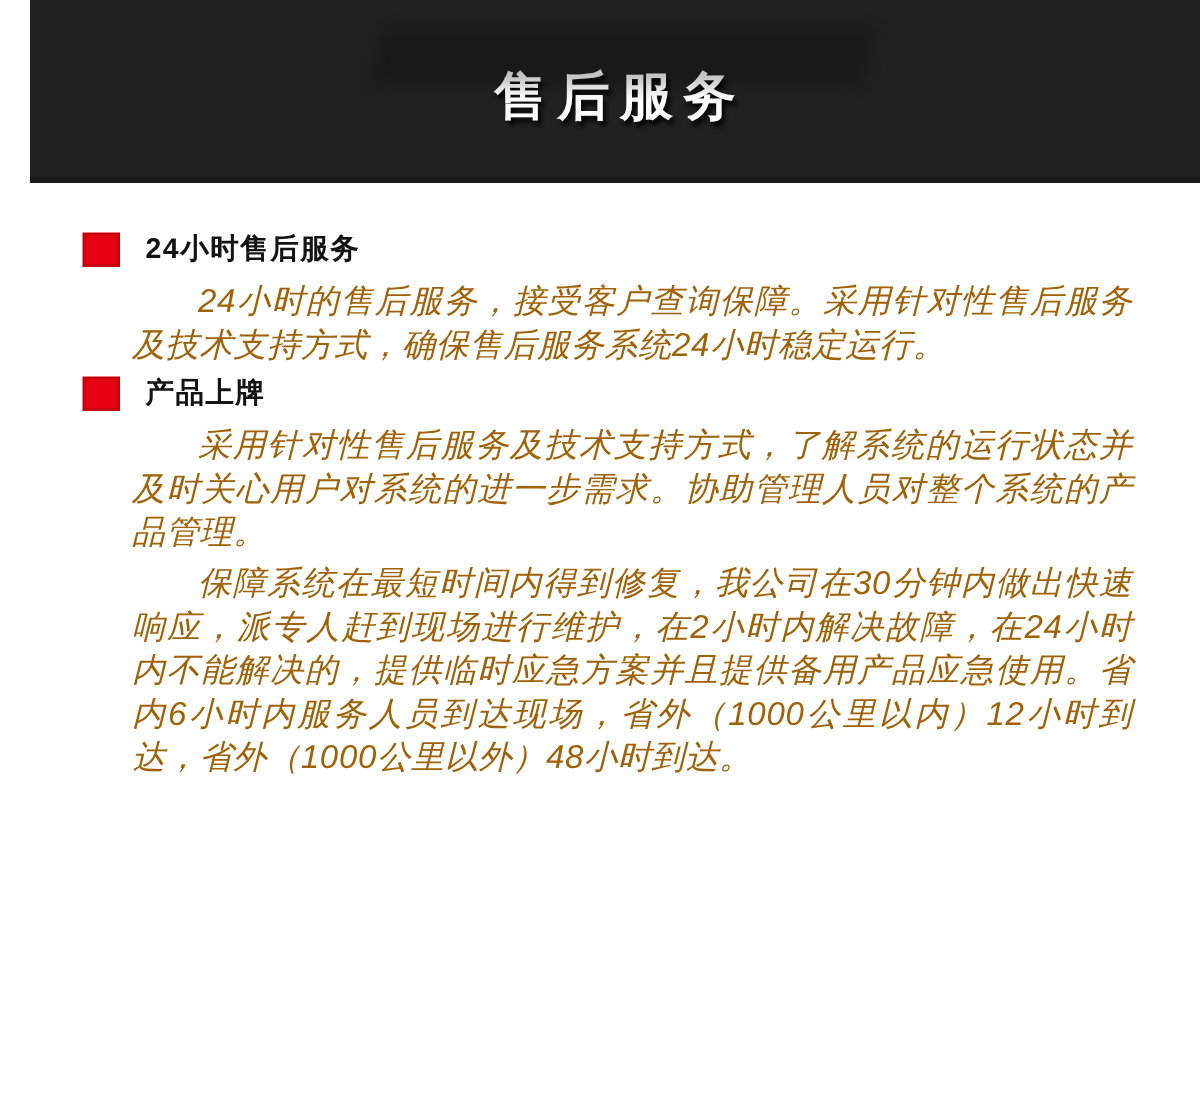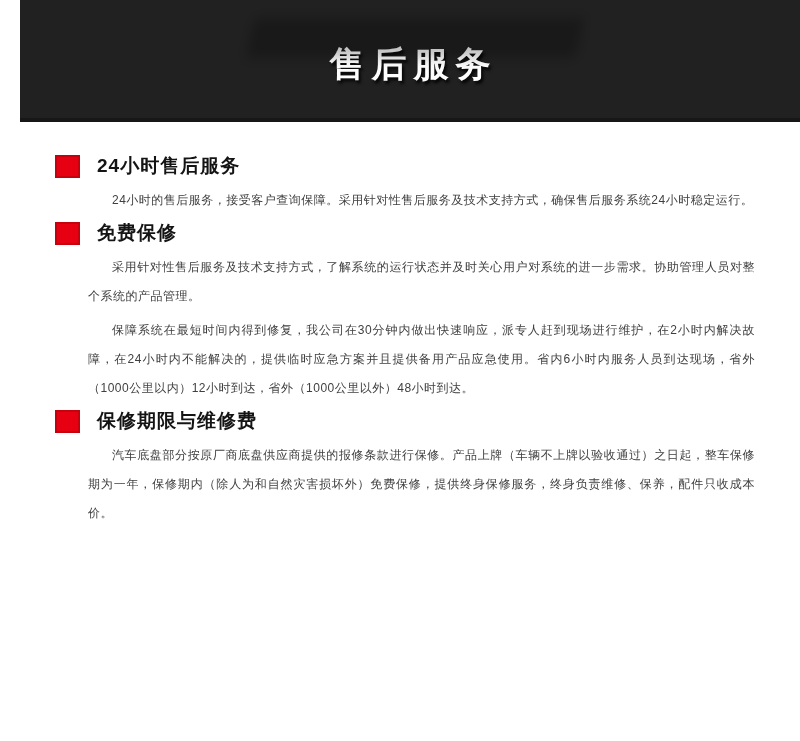--- a/index.html
+++ b/index.html
@@ -57,26 +57,27 @@
   }
   .sec-head h2 {
     font-size: 19px;
     font-weight: bold;
     color: #141414;
     letter-spacing: 1px;
   }
   .sec p {
     margin: 0 0 5px 33px;
     width: 667px;
-    font-size: 12px;
+    font-size: 22px;
     line-height: 29px;
-    color: #404040;
+    color: #a16207;
     text-indent: 2em;
     text-align: justify;
     letter-spacing: 0.5px;
+    font-style: italic;
   }
 </style>
 </head>
 <body>
 
 <div class="page">
 
   <header class="banner">
     <span class="ghost"></span>
     <h1>售后服务</h1>
@@ -88,31 +89,24 @@
       <div class="sec-head">
         <span class="bullet"></span>
         <h2>24小时售后服务</h2>
       </div>
       <p>24小时的售后服务，接受客户查询保障。采用针对性售后服务及技术支持方式，确保售后服务系统24小时稳定运行。</p>
     </section>
 
     <section class="sec">
       <div class="sec-head">
         <span class="bullet"></span>
-        <h2>免费保修</h2>
+        <h2>产品上牌</h2>
       </div>
       <p>采用针对性售后服务及技术支持方式，了解系统的运行状态并及时关心用户对系统的进一步需求。协助管理人员对整个系统的产品管理。</p>
     </section>
 
     <section class="sec">
       <p>保障系统在最短时间内得到修复，我公司在30分钟内做出快速响应，派专人赶到现场进行维护，在2小时内解决故障，在24小时内不能解决的，提供临时应急方案并且提供备用产品应急使用。省内6小时内服务人员到达现场，省外（1000公里以内）12小时到达，省外（1000公里以外）48小时到达。</p>
     </section>
 
-    <section class="sec">
-      <div class="sec-head">
-        <span class="bullet"></span>
-        <h2>保修期限与维修费</h2>
-      </div>
-      <p>汽车底盘部分按原厂商底盘供应商提供的报修条款进行保修。产品上牌（车辆不上牌以验收通过）之日起，整车保修期为一年，保修期内（除人为和自然灾害损坏外）免费保修，提供终身保修服务，终身负责维修、保养，配件只收成本价。</p>
-    </section>
 
   </main>
 </div>
 
 </body></html>

